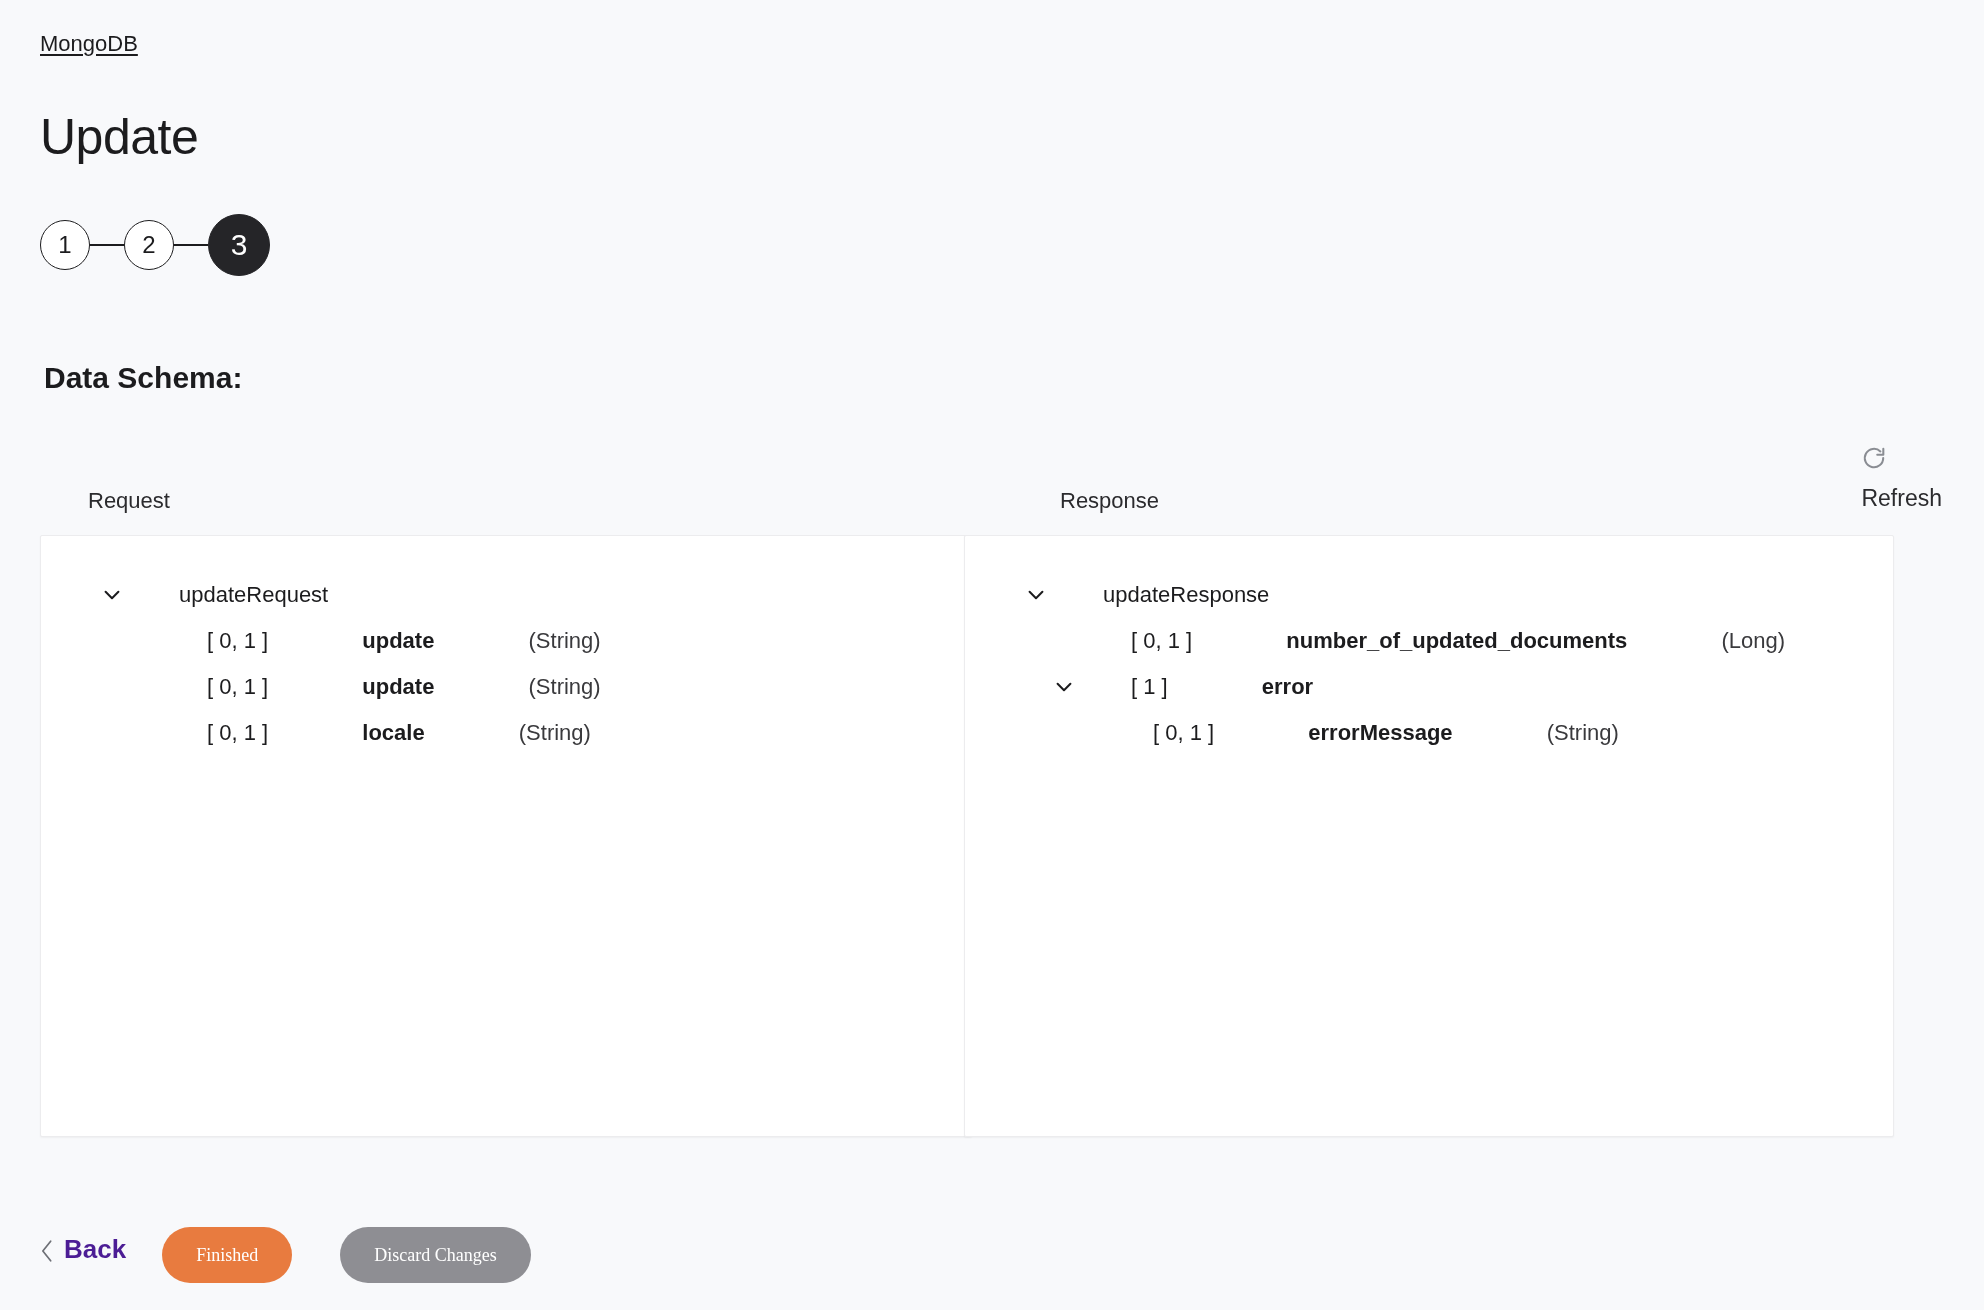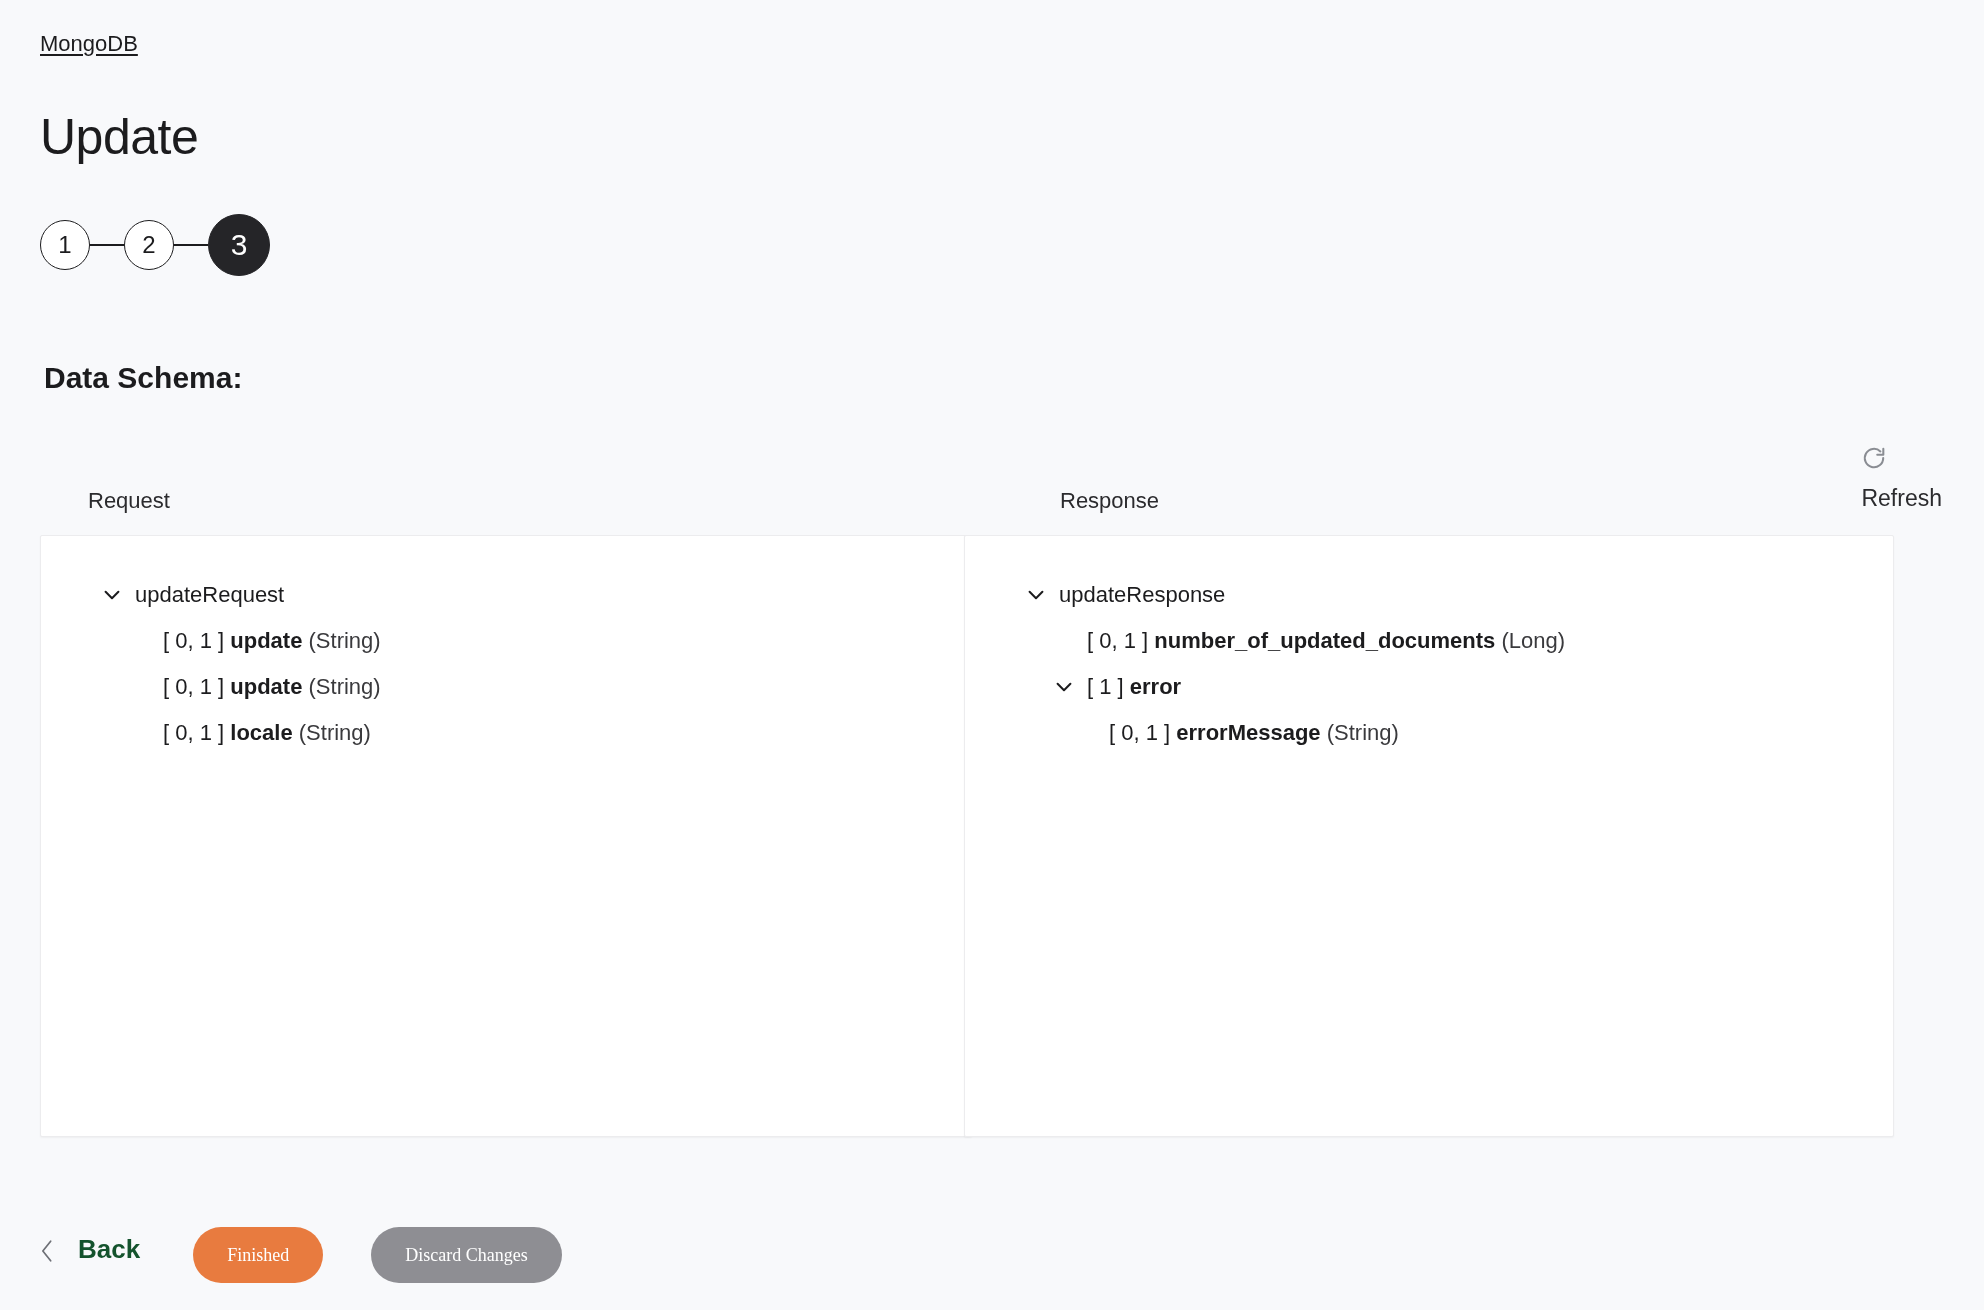--- a/index.html
+++ b/index.html
@@ -159,20 +159,21 @@
   }
   .tree-node {
     display: flex;
     align-items: center;
     height: 46px;
     padding-left: 60px;
     font-size: 22px;
     line-height: 26px;
     color: #1c1c1e;
     white-space: nowrap;
+    gap: 44px;
   }
   .tree-node.depth-0 { padding-left: 60px; }
   .tree-node.depth-1 { padding-left: 88px; }
   .tree-node.depth-2 { padding-left: 110px; }
 
   .chevron {
     width: 22px;
     height: 22px;
     flex: 0 0 auto;
     margin-right: 12px;
@@ -195,27 +196,27 @@
     position: absolute;
     left: 40px;
     top: 1215px;
     display: flex;
     align-items: center;
     gap: 0;
   }
   .back-link {
     display: flex;
     align-items: center;
-    gap: 24px;
+    gap: 10px;
     font-size: 26px;
     line-height: 30px;
     font-weight: 700;
-    color: #14532d;
-    cursor: pointer;
-    margin-right: 53px;
+    color: #4c1d95;
+    cursor: pointer;
+    margin-right: 36px;
   }
   .back-chevron {
     width: 14px;
     height: 22px;
     display: block;
     color: #6e7076;
   }
   .btn {
     border: none;
     border-radius: 34px;

